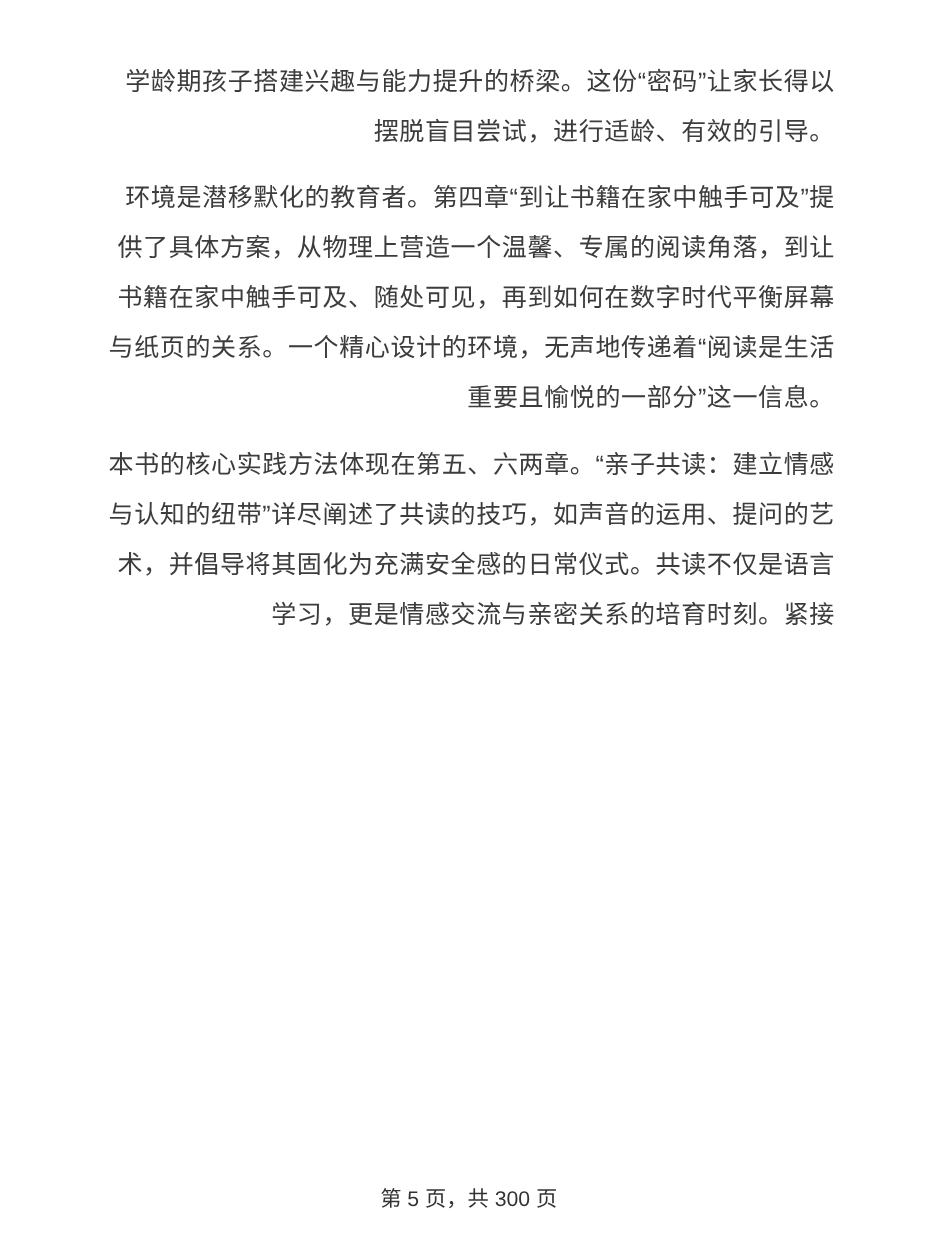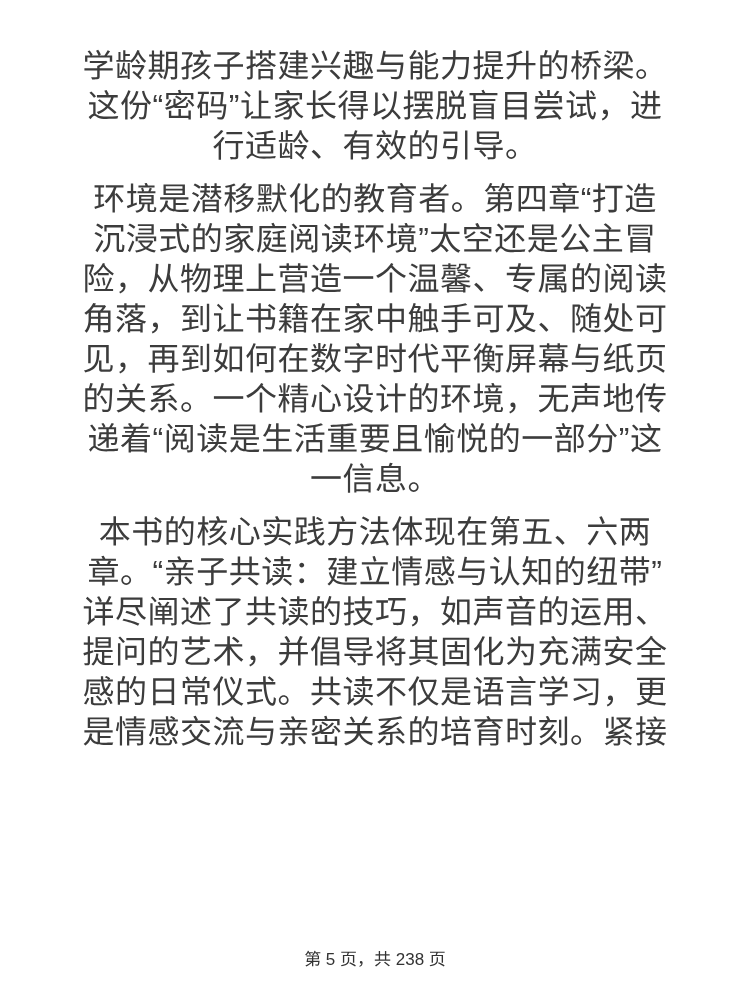--- a/index.html
+++ b/index.html
@@ -15,41 +15,41 @@
     overflow: hidden;
     font-family: "Liberation Sans", sans-serif;
   }
   .content {
     box-sizing: border-box;
     padding: 46px 82px 0 82px;
     width: 750px;
   }
   .content p {
     margin: 0 0 13px 0;
-    font-size: 32px;
+    font-size: 20px;
     line-height: 40px;
     color: #3c3c3c;
-    text-align: center;
+    text-align: right;
     letter-spacing: 0.5px;
     word-break: break-all;
   }
   .footer {
     position: absolute;
     left: 0;
     right: 0;
     bottom: 30px;
     text-align: center;
     font-size: 17px;
     line-height: 20px;
     color: #333333;
   }
 </style>
 </head>
 <body>
 
 <div class="page">
   <div class="content">
     <p>学龄期孩子搭建兴趣与能力提升的桥梁。这份“密码”让家长得以摆脱盲目尝试，进行适龄、有效的引导。</p>
-    <p>环境是潜移默化的教育者。第四章“打造沉浸式的家庭阅读环境”太空还是公主冒险，从物理上营造一个温馨、专属的阅读角落，到让书籍在家中触手可及、随处可见，再到如何在数字时代平衡屏幕与纸页的关系。一个精心设计的环境，无声地传递着“阅读是生活重要且愉悦的一部分”这一信息。</p>
+    <p>环境是潜移默化的教育者。第四章“到让书籍在家中触手可及”提供了具体方案，从物理上营造一个温馨、专属的阅读角落，到让书籍在家中触手可及、随处可见，再到如何在数字时代平衡屏幕与纸页的关系。一个精心设计的环境，无声地传递着“阅读是生活重要且愉悦的一部分”这一信息。</p>
     <p>本书的核心实践方法体现在第五、六两章。“亲子共读：建立情感与认知的纽带”详尽阐述了共读的技巧，如声音的运用、提问的艺术，并倡导将其固化为充满安全感的日常仪式。共读不仅是语言学习，更是情感交流与亲密关系的培育时刻。紧接</p>
   </div>
-  <div class="footer">第 5 页，共 238 页</div>
+  <div class="footer">第 5 页，共 300 页</div>
 </div>
 
 </body></html>

